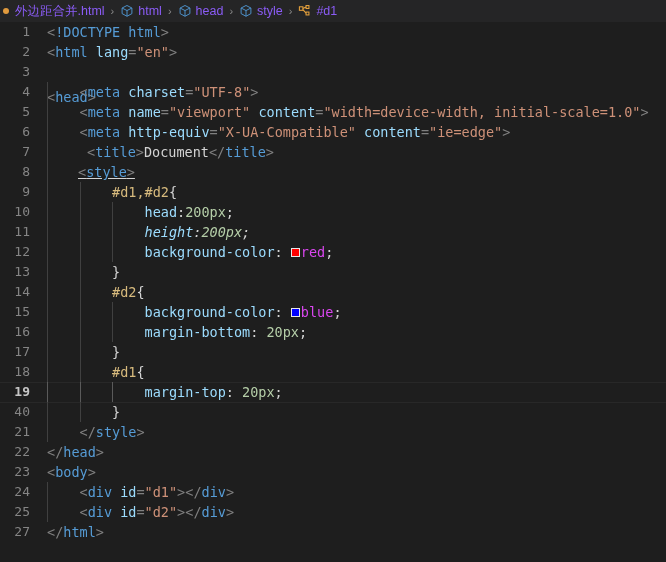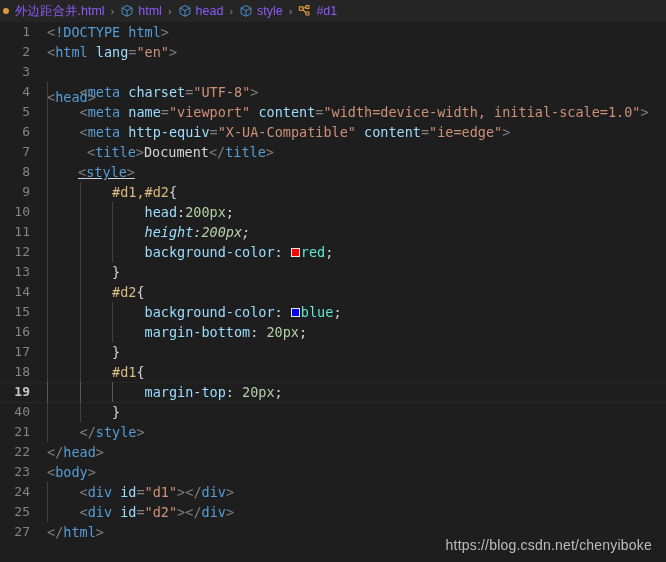--- a/index.html
+++ b/index.html
@@ -107,21 +107,21 @@
 
   
   .t-punc    { color: #808080; }
   .t-tag     { color: #569cd6; }
   .t-attr    { color: #9cdcfe; }
   .t-str     { color: #ce9178; }
   .t-txt     { color: #d4d4d4; }
   .t-sel     { color: #d7ba7d; }
   .t-prop    { color: #9cdcfe; }
   .t-num     { color: #b5cea8; }
-  .t-val     { color: #5eead4; }
+  .t-val     { color: #d946ef; }
   .t-brace   { color: #d4d4d4; }
   .t-op      { color: #d4d4d4; }
 
   .swatch {
     display: inline-block;
     width: 9px;
     height: 9px;
     vertical-align: middle;
     position: relative;
     top: -1px;
@@ -226,14 +226,13 @@
       <div class="code-line"><span class="ln">18</span><span class="guide" style="left: 47px;"></span><span class="guide" style="left: 79.52px;"></span><span class="src" style="left: 112.04px;"><span class="t-sel">#d1</span><span class="t-brace">{</span></span></div>
       <div class="code-line active"><div class="linebox"></div><span class="ln">19</span><span class="guide" style="left: 47px;"></span><span class="guide" style="left: 79.52px;"></span><span class="guide" style="left: 112.04px;"></span><span class="src" style="left: 144.56px;"><span class="t-prop">margin-top</span><span class="t-op">: </span><span class="t-num">20px</span><span class="t-op">;</span></span></div>
       <div class="code-line"><span class="ln">40</span><span class="guide" style="left: 47px;"></span><span class="guide" style="left: 79.52px;"></span><span class="src" style="left: 112.04px;"><span class="t-brace">}</span></span></div>
       <div class="code-line"><span class="ln">21</span><span class="guide" style="left: 47px;"></span><span class="src" style="left: 79.52px;"><span class="t-punc">&lt;/</span><span class="t-tag">style</span><span class="t-punc">&gt;</span></span></div>
       <div class="code-line"><span class="ln">22</span><span class="src" style="left: 47px;"><span class="t-punc">&lt;/</span><span class="t-tag">head</span><span class="t-punc">&gt;</span></span></div>
       <div class="code-line"><span class="ln">23</span><span class="src" style="left: 47px;"><span class="t-punc">&lt;</span><span class="t-tag">body</span><span class="t-punc">&gt;</span></span></div>
       <div class="code-line"><span class="ln">24</span><span class="guide" style="left: 47px;"></span><span class="src" style="left: 79.52px;"><span class="t-punc">&lt;</span><span class="t-tag">div</span><span class="t-txt"></span> <span class="t-attr">id</span><span class="t-punc">=</span><span class="t-str">"d1"</span><span class="t-punc">&gt;</span><span class="t-punc">&lt;/</span><span class="t-tag">div</span><span class="t-punc">&gt;</span></span></div>
       <div class="code-line"><span class="ln">25</span><span class="guide" style="left: 47px;"></span><span class="src" style="left: 79.52px;"><span class="t-punc">&lt;</span><span class="t-tag">div</span><span class="t-txt"></span> <span class="t-attr">id</span><span class="t-punc">=</span><span class="t-str">"d2"</span><span class="t-punc">&gt;</span><span class="t-punc">&lt;/</span><span class="t-tag">div</span><span class="t-punc">&gt;</span></span></div>
       <div class="code-line"><span class="ln">27</span><span class="src" style="left: 47px;"><span class="t-punc">&lt;/</span><span class="t-tag">html</span><span class="t-punc">&gt;</span></span></div>
     </div>
-  <div id="watermark">https://blog.csdn.net/chenyiboke</div>
 </div>
 
 </body></html>

